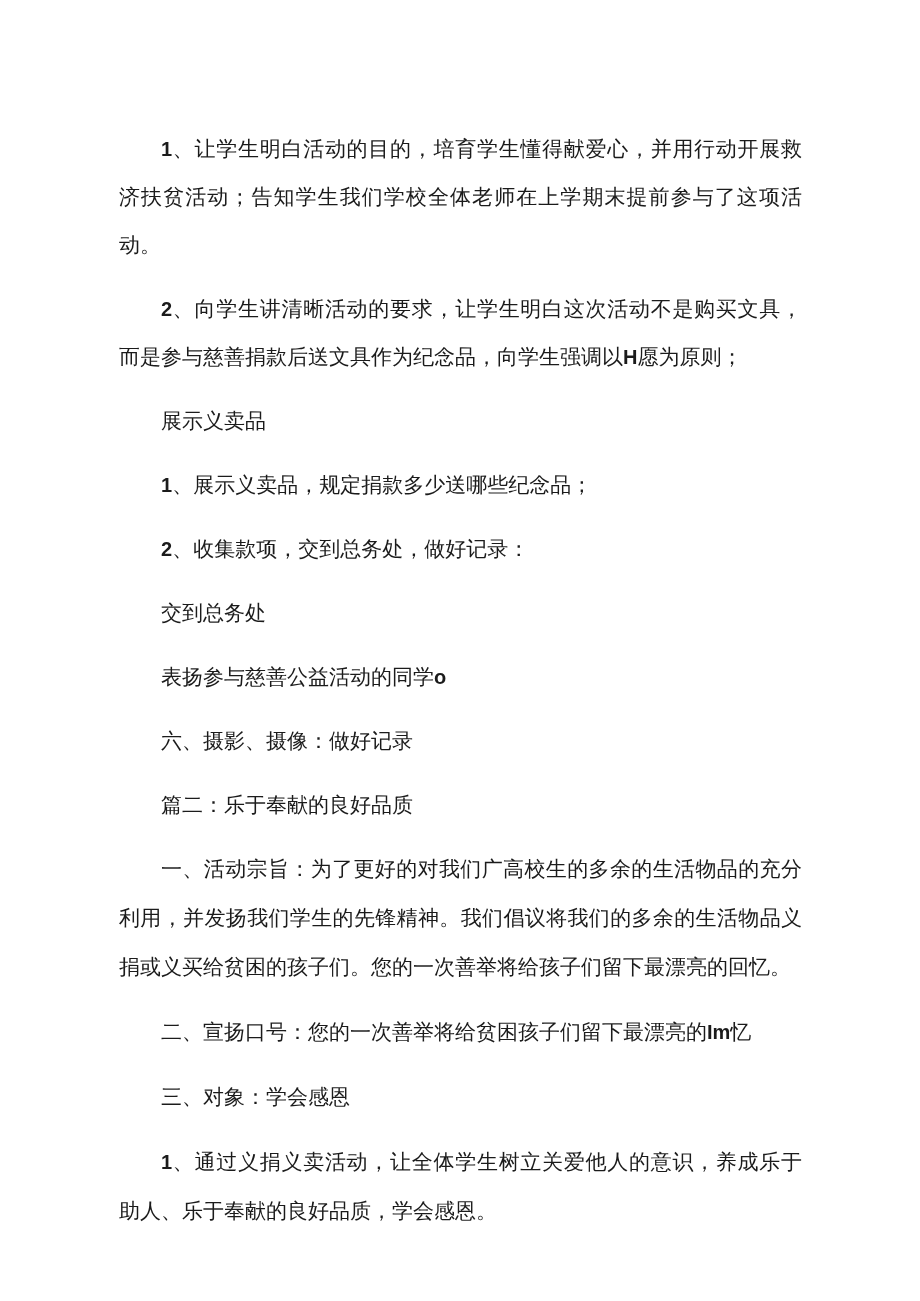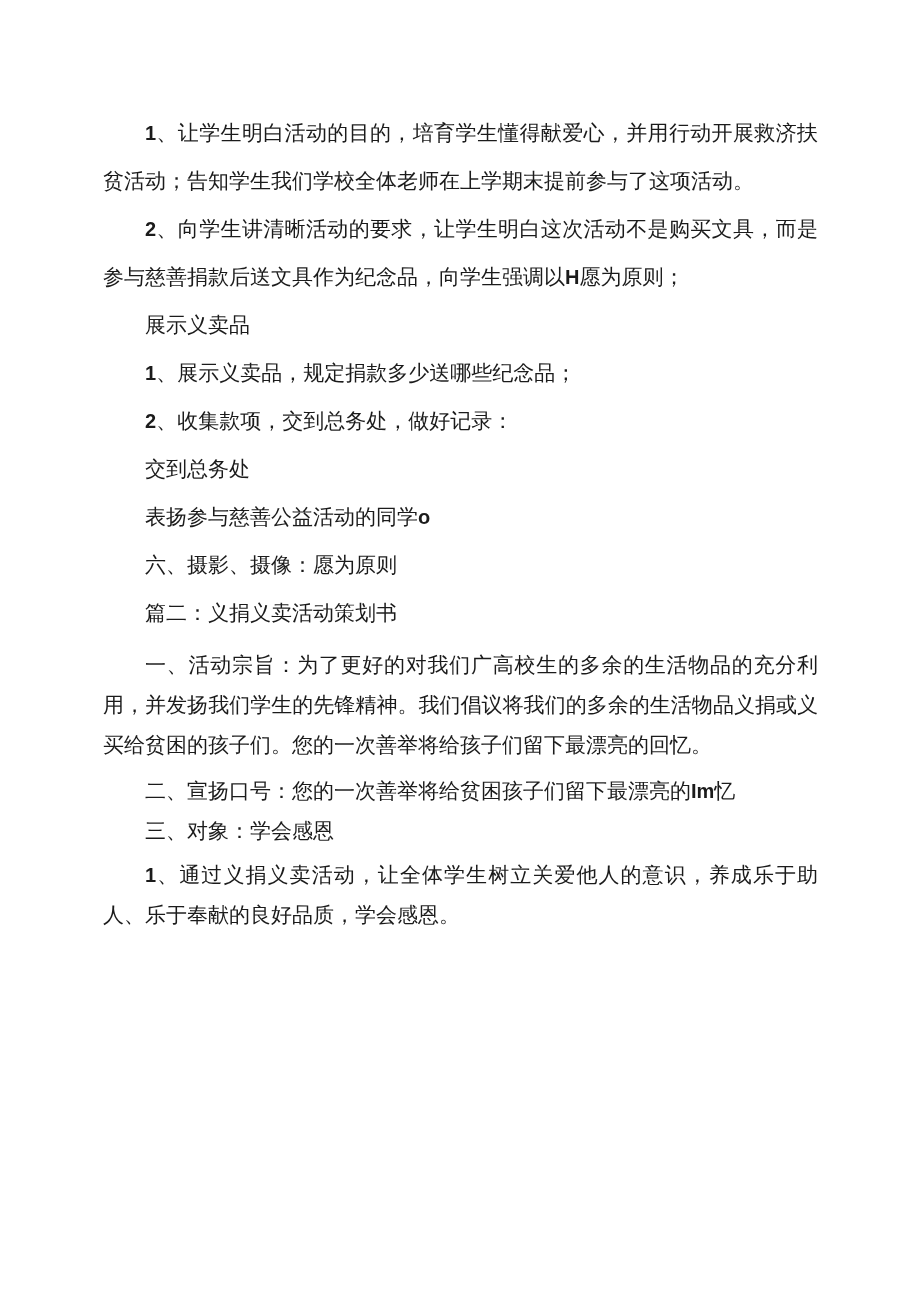--- a/index.html
+++ b/index.html
@@ -13,29 +13,29 @@
     height: 1301px;
     box-sizing: border-box;
     background: #ffffff;
     padding: 109px 102px 0 103px;
     overflow: hidden;
     font-family: "Liberation Serif", "DejaVu Serif", serif;
     color: #1b1b1b;
     font-size: 21px;
   }
   .doc-body p.para {
-    margin: 0;
+    margin: 16px;
     padding: 0;
     line-height: 48px;
     text-align: justify;
     text-indent: 2em;
     word-break: break-all;
   }
   
-  .doc-body p.para.sec2 { line-height: 40px; }
+  .doc-body p.para.sec2 { line-height: 49px; }
   .doc-body p.para.sp8 { margin-top: 8px; }
   .doc-body p.para.sp6 { margin-top: 6px; }
   .doc-body p.para.sp4 { margin-top: 4px; }
   
   .doc-body b.lat {
     font-family: "Liberation Sans", "DejaVu Sans", sans-serif;
     font-weight: 700;
     font-size: 20px;
   }
 </style>
@@ -44,20 +44,20 @@
 
 <div class="page">
   <div class="doc-body">
       <p class="para"><b class="lat">1</b>、让学生明白活动的目的，培育学生懂得献爱心，并用行动开展救济扶贫活动；告知学生我们学校全体老师在上学期末提前参与了这项活动。</p>
       <p class="para"><b class="lat">2</b>、向学生讲清晰活动的要求，让学生明白这次活动不是购买文具，而是参与慈善捐款后送文具作为纪念品，向学生强调以<b class="lat">H</b>愿为原则；</p>
       <p class="para">展示义卖品</p>
       <p class="para"><b class="lat">1</b>、展示义卖品，规定捐款多少送哪些纪念品；</p>
       <p class="para"><b class="lat">2</b>、收集款项，交到总务处，做好记录：</p>
       <p class="para">交到总务处</p>
       <p class="para">表扬参与慈善公益活动的同学<b class="lat">o</b></p>
-      <p class="para">六、摄影、摄像：愿为原则</p>
-      <p class="para">篇二：义捐义卖活动策划书</p>
+      <p class="para">六、摄影、摄像：做好记录</p>
+      <p class="para">篇二：乐于奉献的良好品质</p>
       <p class="para sec2 sp8">一、活动宗旨：为了更好的对我们广高校生的多余的生活物品的充分利用，并发扬我们学生的先锋精神。我们倡议将我们的多余的生活物品义捐或义买给贫困的孩子们。您的一次善举将给孩子们留下最漂亮的回忆。</p>
       <p class="para sec2 sp6">二、宣扬口号：您的一次善举将给贫困孩子们留下最漂亮的<b class="lat">Im</b>忆</p>
       <p class="para sec2">三、对象：学会感恩</p>
       <p class="para sec2 sp4"><b class="lat">1</b>、通过义捐义卖活动，让全体学生树立关爱他人的意识，养成乐于助人、乐于奉献的良好品质，学会感恩。</p>
     </div>
 </div>
 
 </body></html>

